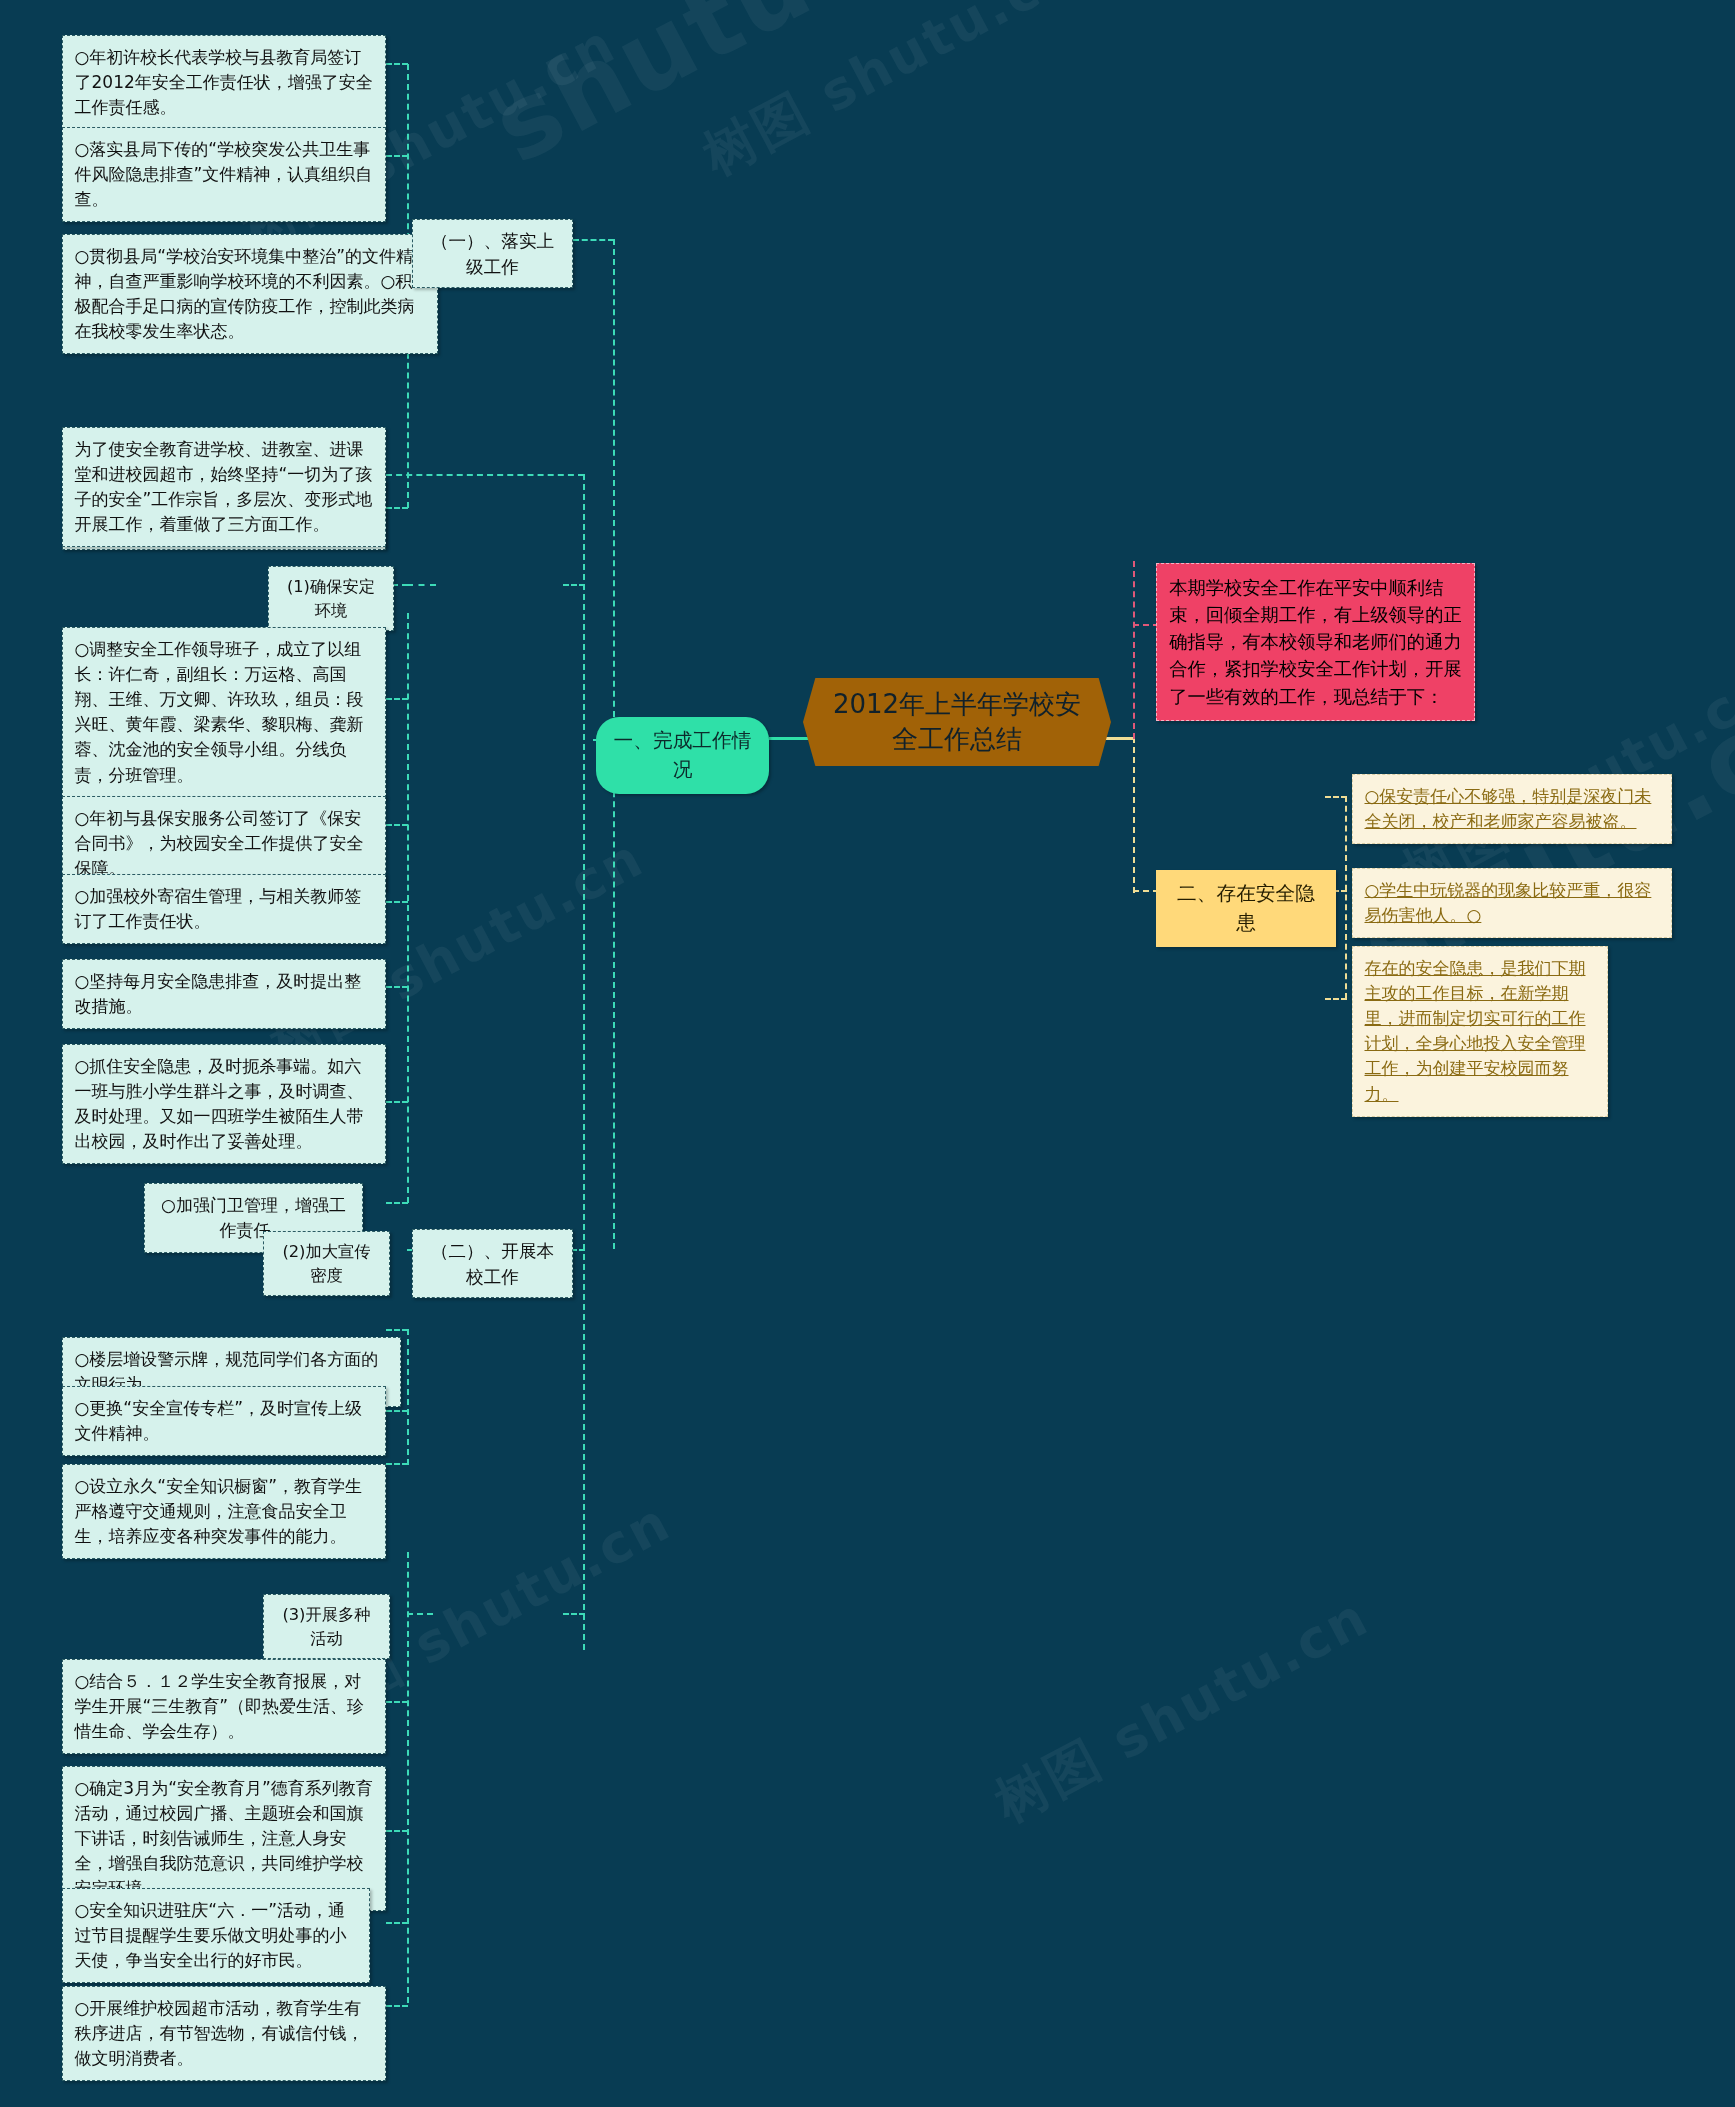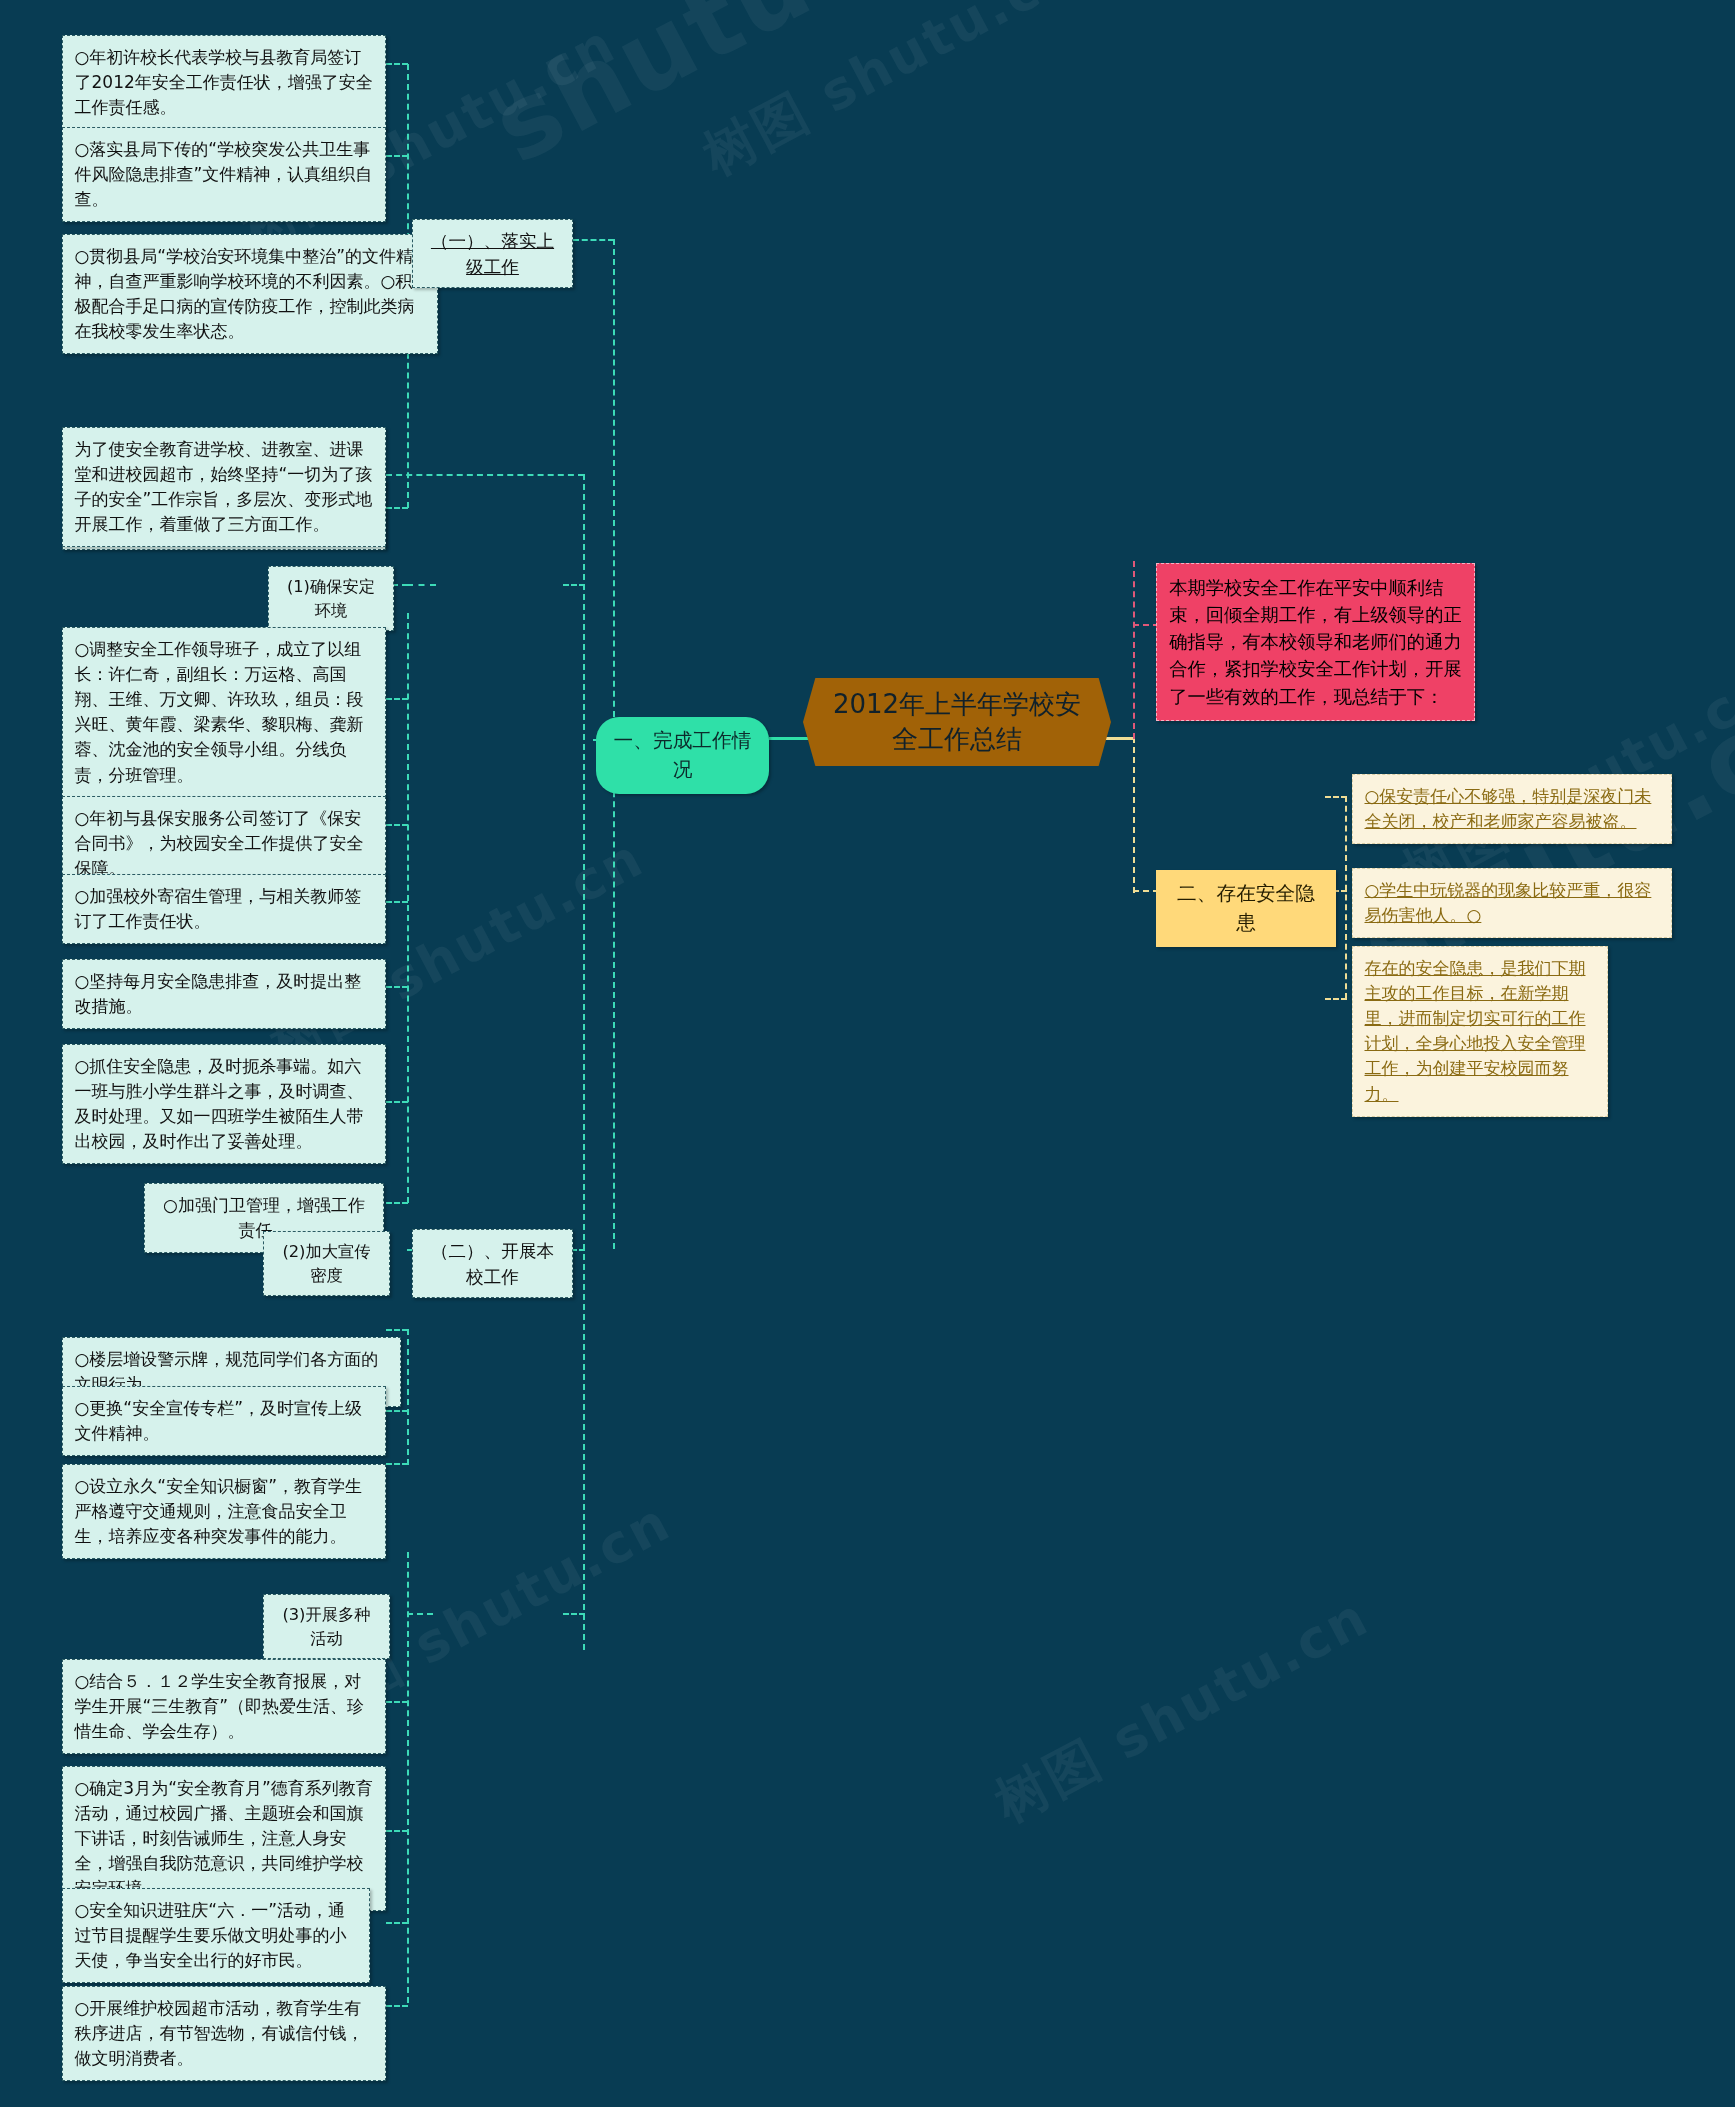--- a/index.html
+++ b/index.html
@@ -172,21 +172,21 @@
   </div>
 
   <div class="node leaf" style="left:62px;top:234px;width:376px;">
     <span>○贯彻县局“学校治安环境集中整治”的文件精神，自查严重影响学校环境的不利因素。○积极配合手足口病的宣传防疫工作，控制此类病在我校零发生率状态。</span>
   </div>
 
   <div class="node leaf" style="left:62px;top:480px;width:324px;">
     <span>○传达宣传镇“安全生产月”文件精神，创建平安、文明与和谐校园。</span>
   </div>
 
-  <div class="node midlabel" style="left:412px;top:219px;width:161px;text-decoration:underline;">
+  <div class="node midlabel" style="left:412px;top:219px;width:161px;">
     <span>（一）、落实上级工作</span>
   </div>
 
   <div class="node leaf" style="left:62px;top:427px;width:324px;">
     <span>为了使安全教育进学校、进教室、进课堂和进校园超市，始终坚持“一切为了孩子的安全”工作宗旨，多层次、变形式地开展工作，着重做了三方面工作。</span>
   </div>
 
   <div class="node midlabel" style="left:268px;top:566px;width:126px;font-size:16.3px;">
     <span>(1)确保安定环境</span>
   </div>
@@ -204,21 +204,21 @@
   </div>
 
   <div class="node leaf" style="left:62px;top:959px;width:324px;">
     <span>○坚持每月安全隐患排查，及时提出整改措施。</span>
   </div>
 
   <div class="node leaf" style="left:62px;top:1044px;width:324px;">
     <span>○抓住安全隐患，及时扼杀事端。如六一班与胜小学生群斗之事，及时调查、及时处理。又如一四班学生被陌生人带出校园，及时作出了妥善处理。</span>
   </div>
 
-  <div class="node leaf" style="left:144px;top:1183px;width:240px;text-align:center;justify-content:center;">
+  <div class="node leaf" style="left:144px;top:1183px;width:219px;text-align:center;justify-content:center;">
     <span>○加强门卫管理，增强工作责任。</span>
   </div>
 
   <div class="node midlabel" style="left:263px;top:1231px;width:127px;font-size:16.3px;">
     <span>(2)加大宣传密度</span>
   </div>
 
   <div class="node leaf" style="left:62px;top:1337px;width:339px;">
     <span>○楼层增设警示牌，规范同学们各方面的文明行为。</span>
   </div>

